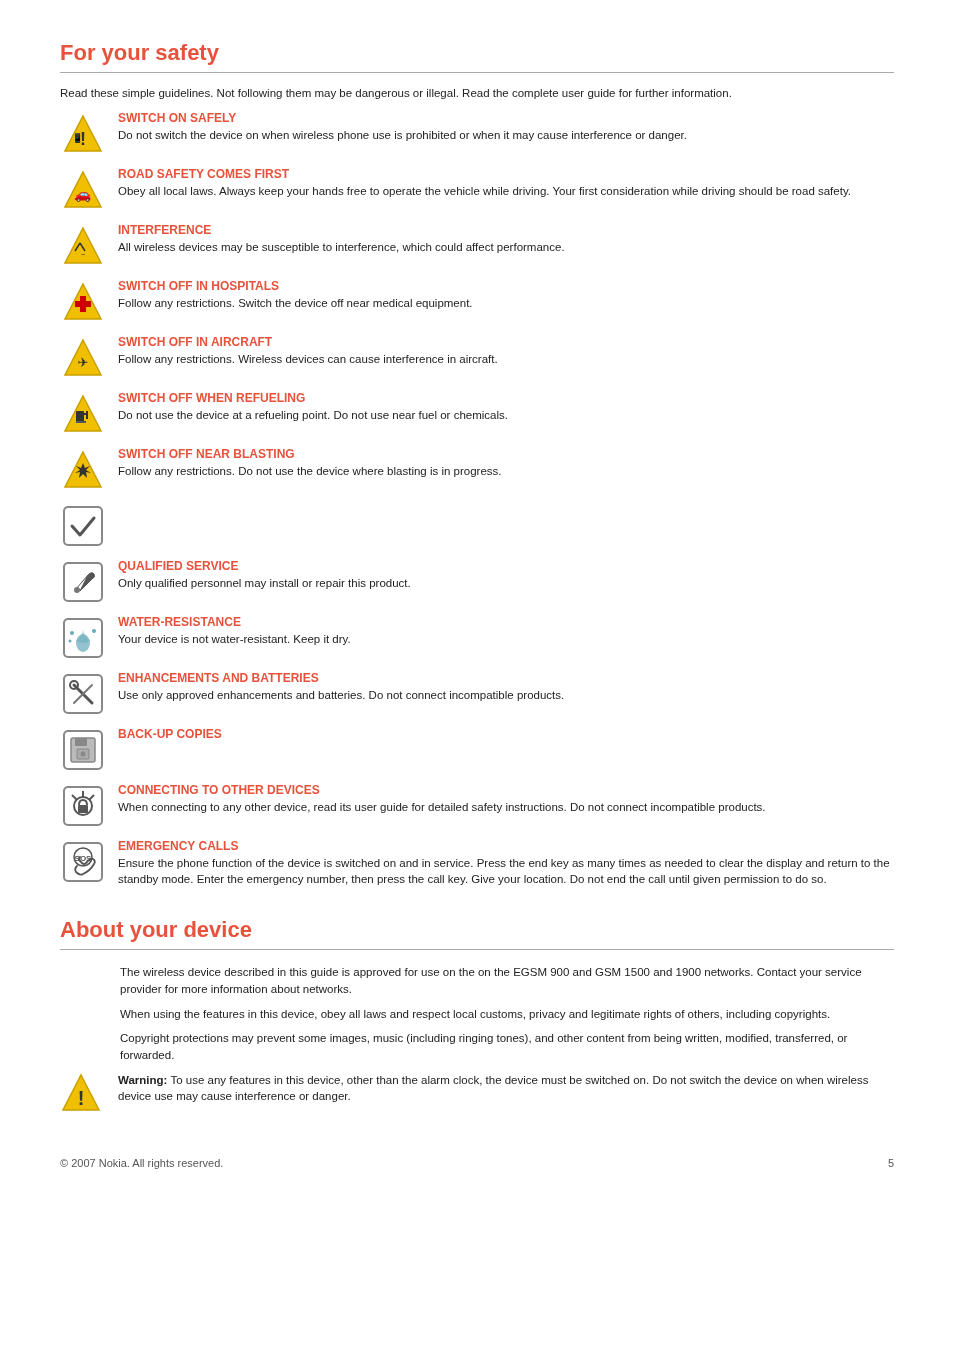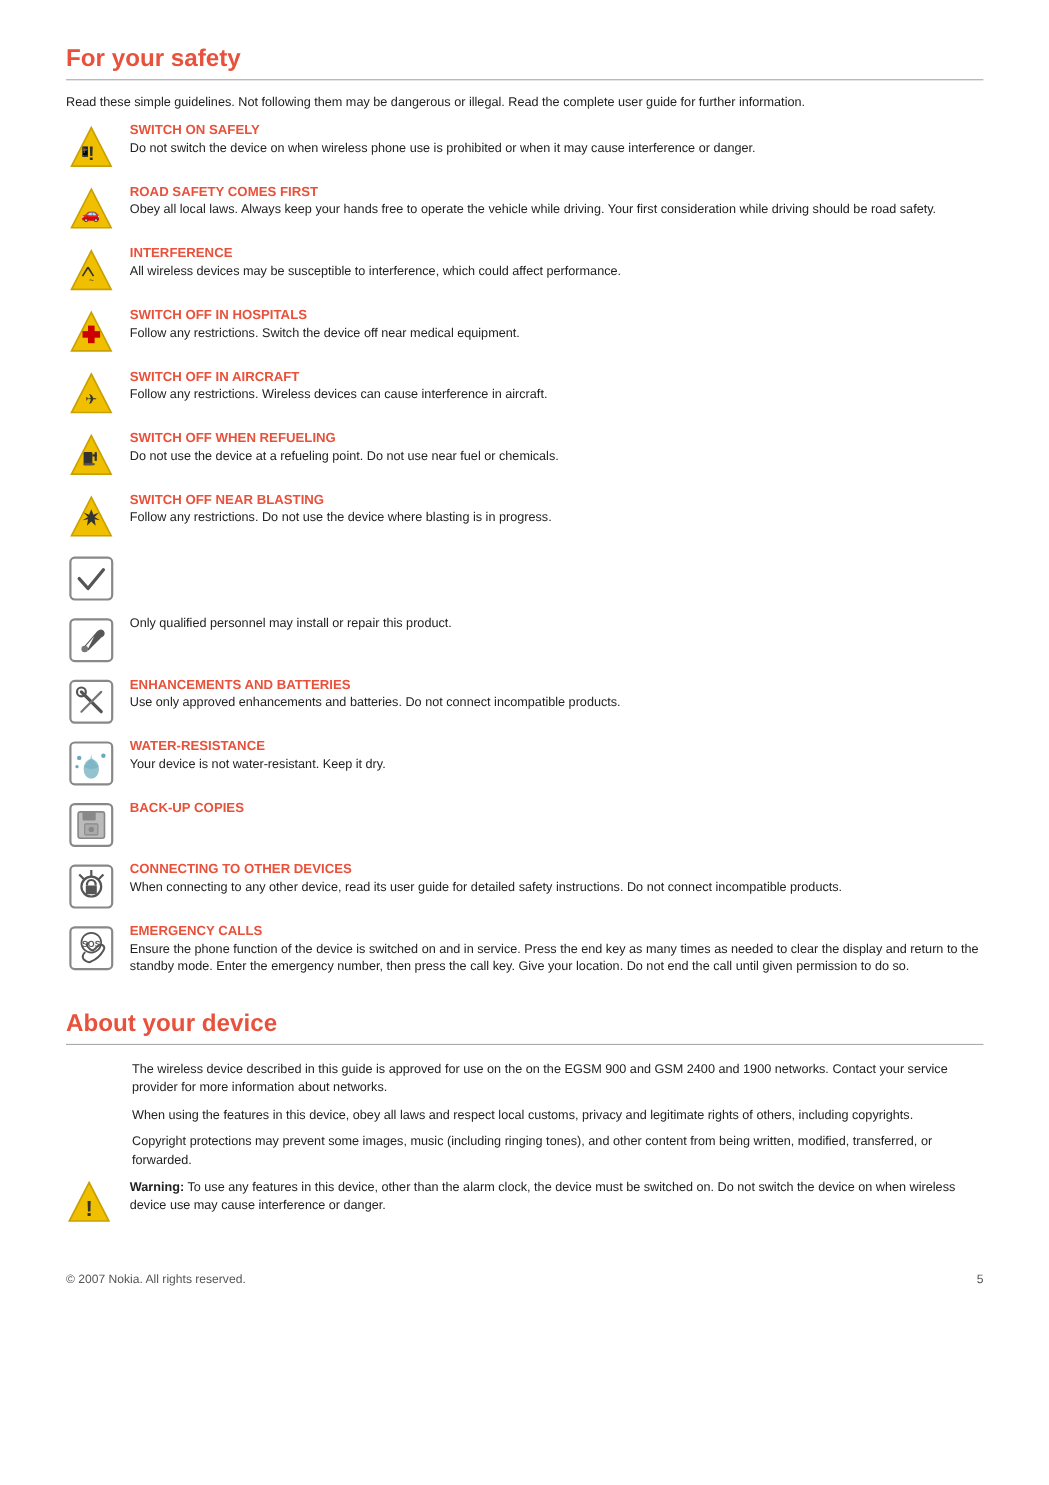--- a/index.html
+++ b/index.html
@@ -220,56 +220,57 @@
     <div class="safety-item">
       <div class="safety-icon">
         <svg viewBox="0 0 42 42" xmlns="http://www.w3.org/2000/svg">
           <rect x="2" y="2" width="38" height="38" rx="4" fill="none" stroke="#888" stroke-width="2"></rect>
 
           <path d="M14 28 L26 14 M26 14 Q30 10 32 13 Q34 16 30 18 L18 30 Z" fill="#555" stroke="#555" stroke-width="1"></path>
           <circle cx="15" cy="29" r="3" fill="#777"></circle>
         </svg>
       </div>
       <div class="safety-content">
+        <div class="safety-heading">QUALIFIED SERVICE</div>
         <div class="safety-body">Only qualified personnel may install or repair this product.</div>
+      </div>
+    </div>
+
+    <div class="safety-item">
+      <div class="safety-icon">
+        <svg viewBox="0 0 42 42" xmlns="http://www.w3.org/2000/svg">
+          <rect x="2" y="2" width="38" height="38" rx="4" fill="none" stroke="#888" stroke-width="2"></rect>
+
+          <ellipse cx="21" cy="26" rx="7" ry="9" fill="#6ab" opacity="0.7"></ellipse>
+          <path d="M21 12 Q21 18 28 24 Q21 28 14 24 Q21 18 21 12Z" fill="#6ab" opacity="0.5"></path>
+
+          <circle cx="10" cy="16" r="2" fill="#6ab"></circle>
+          <circle cx="32" cy="14" r="2" fill="#6ab"></circle>
+          <circle cx="8" cy="24" r="1.5" fill="#6ab"></circle>
+        </svg>
+      </div>
+      <div class="safety-content">
+        <div class="safety-heading">WATER-RESISTANCE</div>
+        <div class="safety-body">Your device is not water-resistant. Keep it dry.</div>
       </div>
     </div>
 
     <div class="safety-item">
       <div class="safety-icon">
         <svg viewBox="0 0 42 42" xmlns="http://www.w3.org/2000/svg">
           <rect x="2" y="2" width="38" height="38" rx="4" fill="none" stroke="#888" stroke-width="2"></rect>
 
           <line x1="12" y1="12" x2="30" y2="30" stroke="#555" stroke-width="3" stroke-linecap="round"></line>
           <circle cx="12" cy="12" r="4" fill="none" stroke="#555" stroke-width="2"></circle>
           <line x1="30" y1="12" x2="12" y2="30" stroke="#777" stroke-width="2" stroke-linecap="round"></line>
         </svg>
       </div>
       <div class="safety-content">
         <div class="safety-heading">ENHANCEMENTS AND BATTERIES</div>
         <div class="safety-body">Use only approved enhancements and batteries. Do not connect incompatible products.</div>
-      </div>
-    </div>
-
-    <div class="safety-item">
-      <div class="safety-icon">
-        <svg viewBox="0 0 42 42" xmlns="http://www.w3.org/2000/svg">
-          <rect x="2" y="2" width="38" height="38" rx="4" fill="none" stroke="#888" stroke-width="2"></rect>
-
-          <ellipse cx="21" cy="26" rx="7" ry="9" fill="#6ab" opacity="0.7"></ellipse>
-          <path d="M21 12 Q21 18 28 24 Q21 28 14 24 Q21 18 21 12Z" fill="#6ab" opacity="0.5"></path>
-
-          <circle cx="10" cy="16" r="2" fill="#6ab"></circle>
-          <circle cx="32" cy="14" r="2" fill="#6ab"></circle>
-          <circle cx="8" cy="24" r="1.5" fill="#6ab"></circle>
-        </svg>
-      </div>
-      <div class="safety-content">
-        <div class="safety-heading">WATER-RESISTANCE</div>
-        <div class="safety-body">Your device is not water-resistant. Keep it dry.</div>
       </div>
     </div>
 
     <div class="safety-item">
       <div class="safety-icon">
         <svg viewBox="0 0 42 42" xmlns="http://www.w3.org/2000/svg">
           <rect x="2" y="2" width="38" height="38" rx="4" fill="none" stroke="#888" stroke-width="2"></rect>
 
           <rect x="9" y="9" width="24" height="24" rx="2" fill="#bbb" stroke="#888" stroke-width="1.5"></rect>
           <rect x="13" y="9" width="12" height="8" rx="1" fill="#888"></rect>
@@ -319,21 +320,21 @@
     </div>
 
   </div>
 </section>
 
 <section class="about-section">
   <h1 class="section-title">About your device</h1>
   <hr class="section-line">
 
   <div class="about-body">
-    <p class="about-para">The wireless device described in this guide is approved for use on the on the EGSM 900 and GSM 2400 and 1900 networks. Contact your service provider for more information about networks.</p>
+    <p class="about-para">The wireless device described in this guide is approved for use on the on the EGSM 900 and GSM 1500 and 1900 networks. Contact your service provider for more information about networks.</p>
     <p class="about-para">When using the features in this device, obey all laws and respect local customs, privacy and legitimate rights of others, including copyrights.</p>
     <p class="about-para">Copyright protections may prevent some images, music (including ringing tones), and other content from being written, modified, transferred, or forwarded.</p>
 
     <div class="about-warning-row">
       <div class="about-warning-icon">
         <svg viewBox="0 0 42 42" xmlns="http://www.w3.org/2000/svg" width="42" height="42">
           <polygon points="21,3 39,38 3,38" fill="#f0c000" stroke="#c8a000" stroke-width="1.5"></polygon>
           <text x="21" y="33" text-anchor="middle" font-size="20" font-weight="bold" fill="#333">!</text>
         </svg>
       </div>

